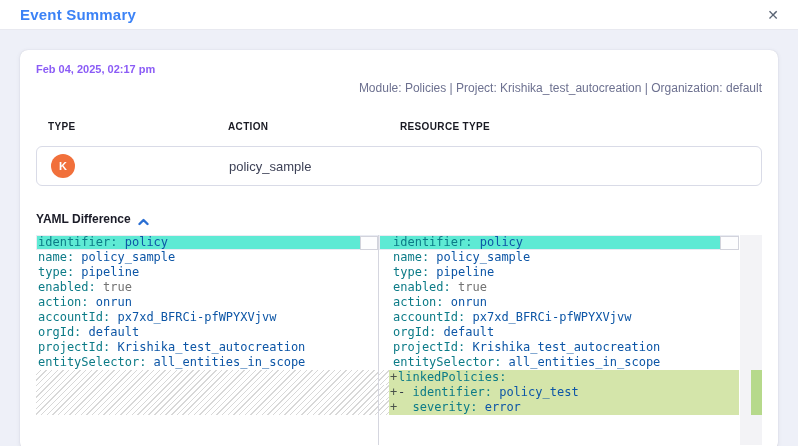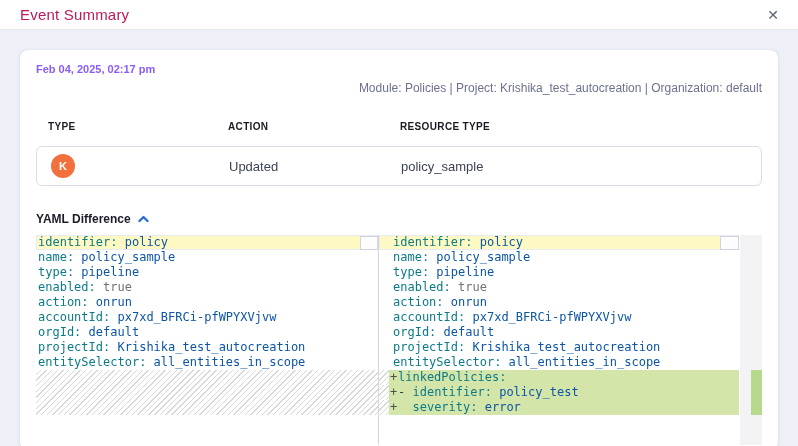--- a/index.html
+++ b/index.html
@@ -10,21 +10,21 @@
     position:relative;
   }
 
   
   .hdr {
     position:absolute; top:0; left:0; right:0; height:30px;
     background:#fff; border-bottom:1px solid #e8e9f0; z-index:10;
   }
   .hdr-title {
     position:absolute; left:20px; top:0; line-height:29px;
-    font-size:15px; font-weight:400; color:#be185d; letter-spacing:.2px;
+    font-size:15px; font-weight:700; color:#3b82f6; letter-spacing:.2px;
   }
   .close-btn {
     position:absolute; right:14px; top:4px; width:22px; height:22px;
     line-height:22px; text-align:center; font-size:14px; color:#5a6474;
     cursor:pointer; user-select:none;
   }
 
   
   .card {
     position:absolute; left:20px; top:50px; width:758px; height:400px;
@@ -49,39 +49,39 @@
   }
   .cell-user { display:flex; align-items:center; gap:8px; padding-left:14px; color:#2c3140; }
   .avatar {
     width:24px; height:24px; border-radius:50%; background:#f1703b;
     color:#fff; font-size:11px; font-weight:700; flex:0 0 24px;
     display:flex; align-items:center; justify-content:center;
   }
 
   
   .yaml-label-row {
-    margin-top:26px; display:flex; align-items:center; gap:7px;
+    margin-top:26px; display:flex; align-items:flex-end; gap:7px;
     font-size:12px; font-weight:700; color:#1b1c28; cursor:pointer; width:135px;
   }
   .chev { display:block; }
 
   
   .diff { position:relative; margin-top:9px; height:210px; }
   .pane { position:absolute; top:0; bottom:0; overflow:hidden; background:#fff; }
   .pane-left { left:0; width:342px; }
   .pane-right { left:343px; width:360px; }
   .divider { position:absolute; left:342px; width:1px; top:0; bottom:0; background:#d5d6df; }
 
   .line {
     height:15px; line-height:15px; white-space:pre;
     font-family:"DejaVu Sans Mono", monospace; font-size:12px;
   }
   .pane-left .line { padding-left:2px; }
   .pane-right .line { padding-left:14px; }
-  .line.current { background:#fef9c3; box-shadow:inset 0 0 0 1px #e9ebf2; }
+  .line.current { background:#5eead4; box-shadow:inset 0 0 0 1px #e9ebf2; }
 
   .t-key { color:#0c7b87; }
   .t-val { color:#0d56a6; }
   .t-bool { color:#737373; }
   .t-plain { color:#333b47; }
 
   .hatch {
     background:repeating-linear-gradient(135deg,
       #ffffff 0px, #ffffff 3px, #d8d8d8 3px, #d8d8d8 4px);
   }
@@ -121,21 +121,20 @@
     <div class="grid4 table-head">
       <div class="pad">TYPE</div>
       <div>ACTION</div>
       <div>RESOURCE TYPE</div>
     </div>
 
     <div class="grid4 row-card">
       <div class="cell-user">
         <span class="avatar">K</span>
       </div>
-      <div>Updated</div>
       <div>policy_sample</div>
     </div>
 
     <div class="yaml-label-row">
       <span>YAML Difference</span>
       <svg class="chev" width="11" height="8" viewBox="0 0 11 8">
         <path d="M1.5 6 L5.5 2 L9.5 6" fill="none" stroke="#2b6fd3" stroke-width="2.4" stroke-linecap="round" stroke-linejoin="round"></path>
       </svg>
     </div>
 

